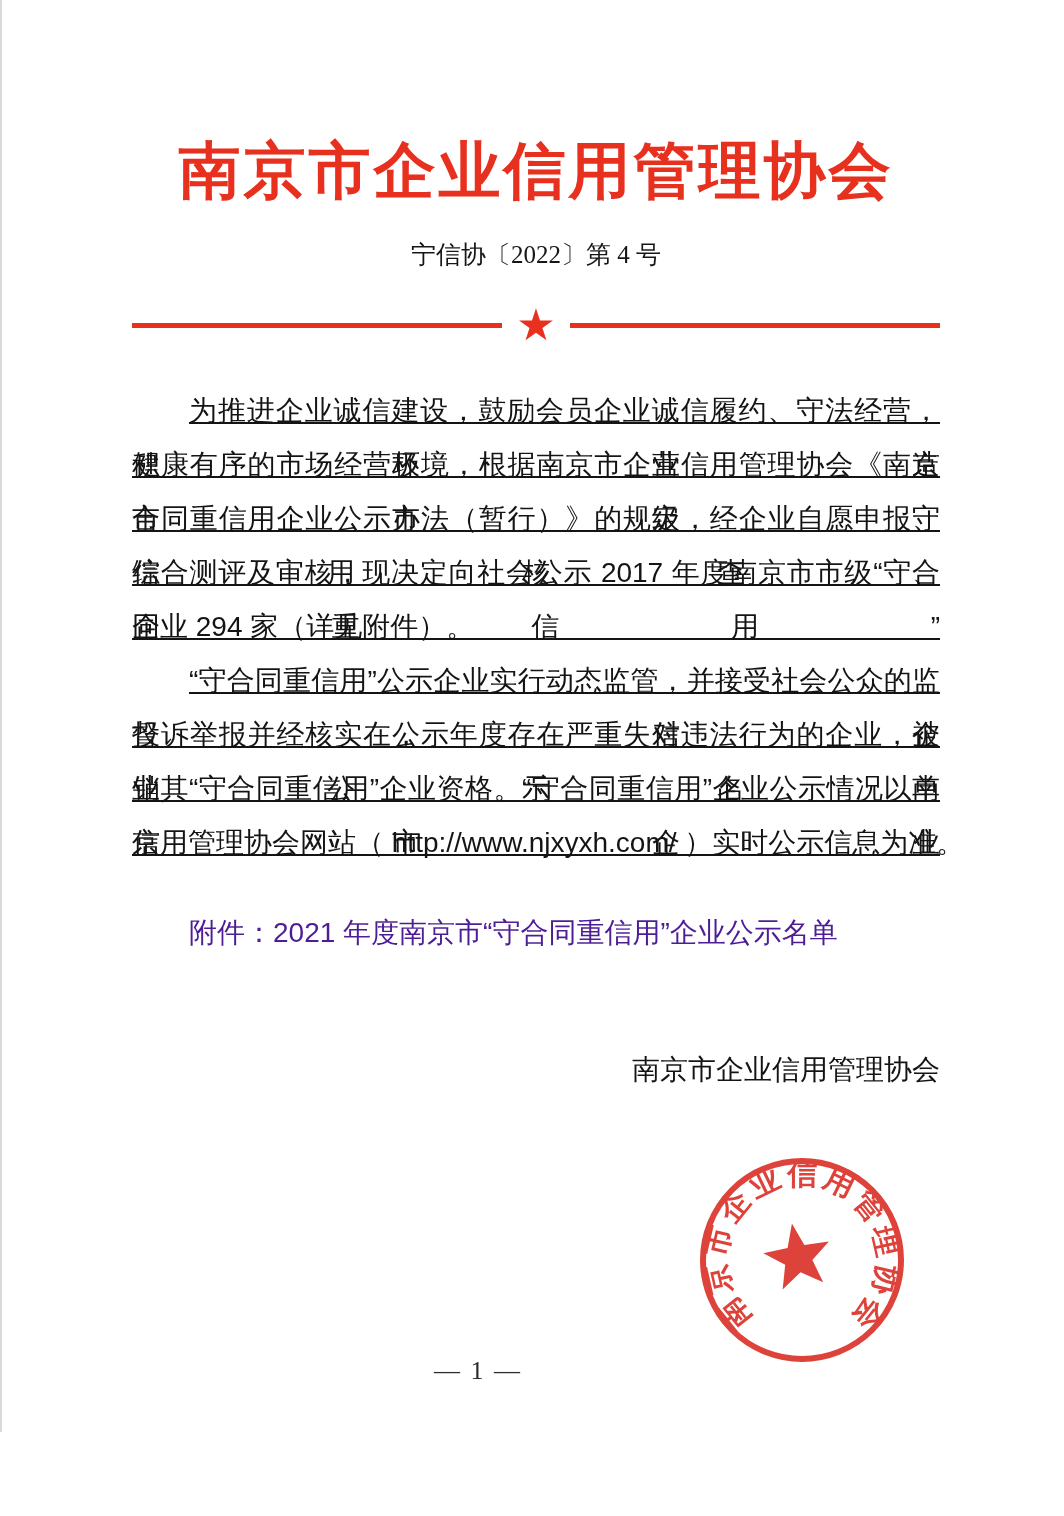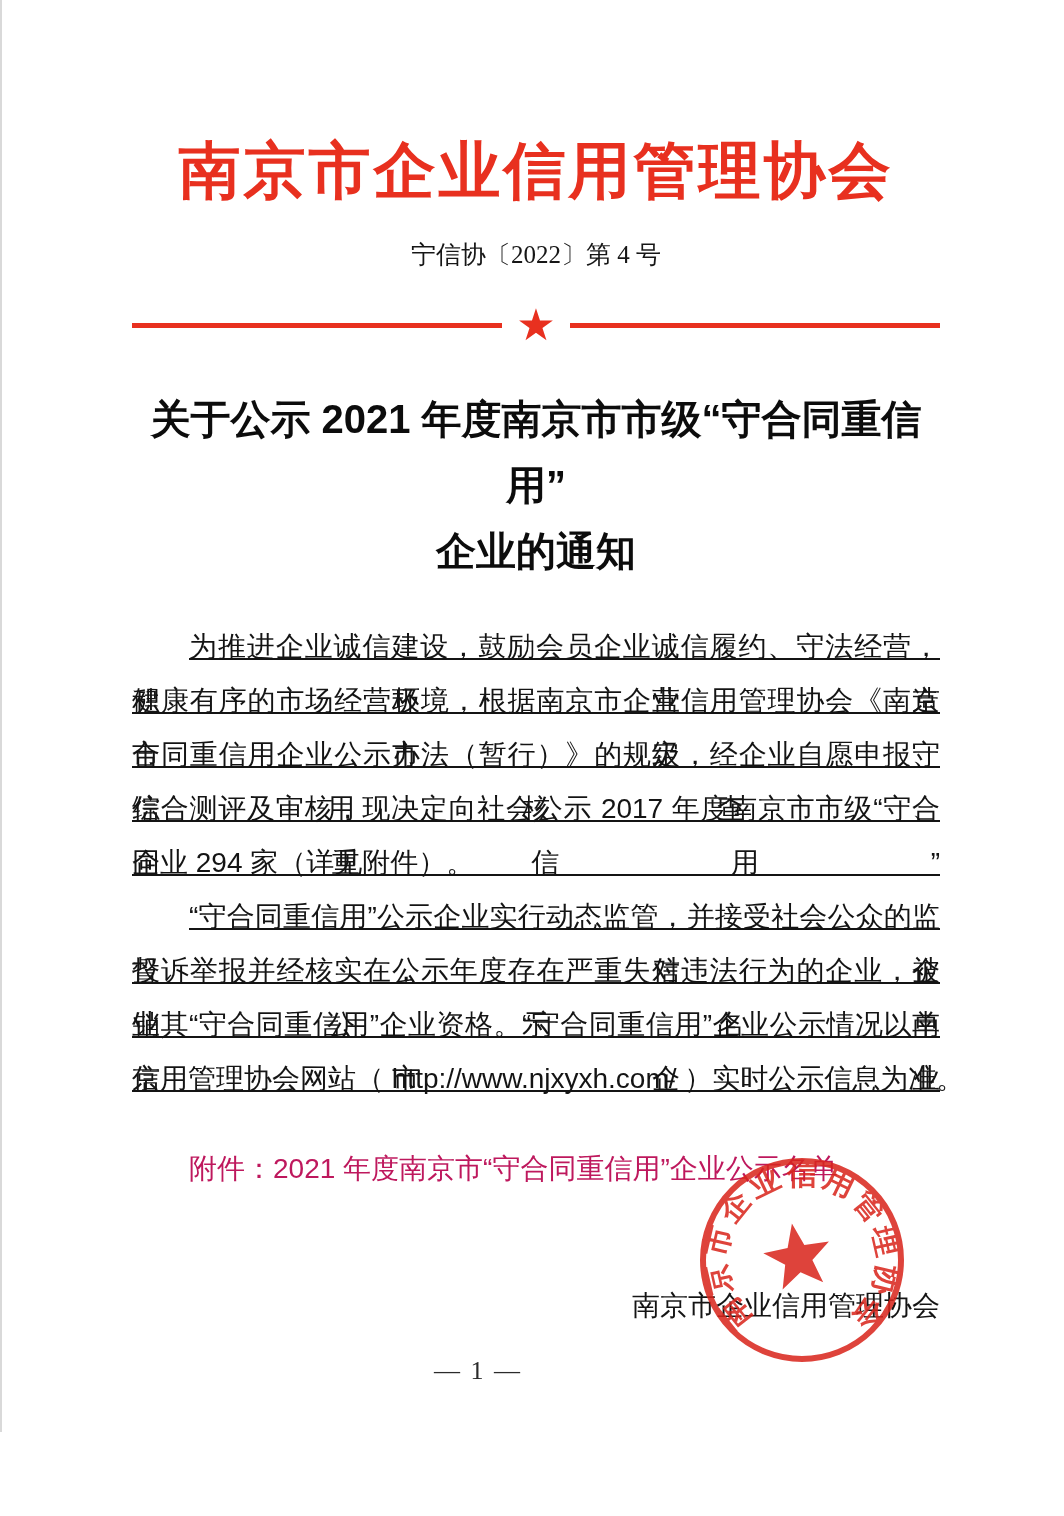--- a/index.html
+++ b/index.html
@@ -87,21 +87,21 @@
     text-align-last: justify;
     text-decoration: underline;
   }
   .indent { text-indent: 57px; }
 
   .attachment {
     margin-top: 36px;
     font-size: 28px;
     line-height: 54px;
     padding-left: 57px;
-    color: #be185d;
+    color: #4c1d95;
   }
 
   
   .signature {
     margin-top: 84px;
     text-align: right;
     font-size: 28px;
     line-height: 52px;
     color: #141414;
   }
@@ -146,24 +146,20 @@
     <div class="org-title">南京市企业信用管理协会</div>
 
     <div class="doc-number">宁信协〔2022〕第 4 号</div>
 
     <div class="separator">
       <span class="sep-line"></span>
       <span class="sep-star">★</span>
       <span class="sep-line"></span>
     </div>
 
-    <h1 class="doc-title">
-      <span class="t-line">关于公示 2021 年度南京市市级“守合同重信用”</span>
-      <span class="t-line">企业的通知</span>
-    </h1>
 
     <div class="body-text">
       <div class="line jline indent">为推进企业诚信建设，鼓励会员企业诚信履约、守法经营，积极营造</div>
       <div class="line jline">健康有序的市场经营环境，根据南京市企业信用管理协会《南京市市级守</div>
       <div class="line jline">合同重信用企业公示办法（暂行）》的规定，经企业自愿申报、信用核查、</div>
       <div class="line jline">综合测评及审核，现决定向社会公示 2017 年度南京市市级“守合同重信用”</div>
       <div class="line">企业 294 家（详见附件）。</div>
       <div class="line jline indent">“守合同重信用”公示企业实行动态监管，并接受社会公众的监督，对被</div>
       <div class="line jline">投诉举报并经核实在公示年度存在严重失信违法行为的企业，企业公示名单</div>
       <div class="line jline">销其“守合同重信用”企业资格。“守合同重信用”企业公示情况以南京市企业</div>

